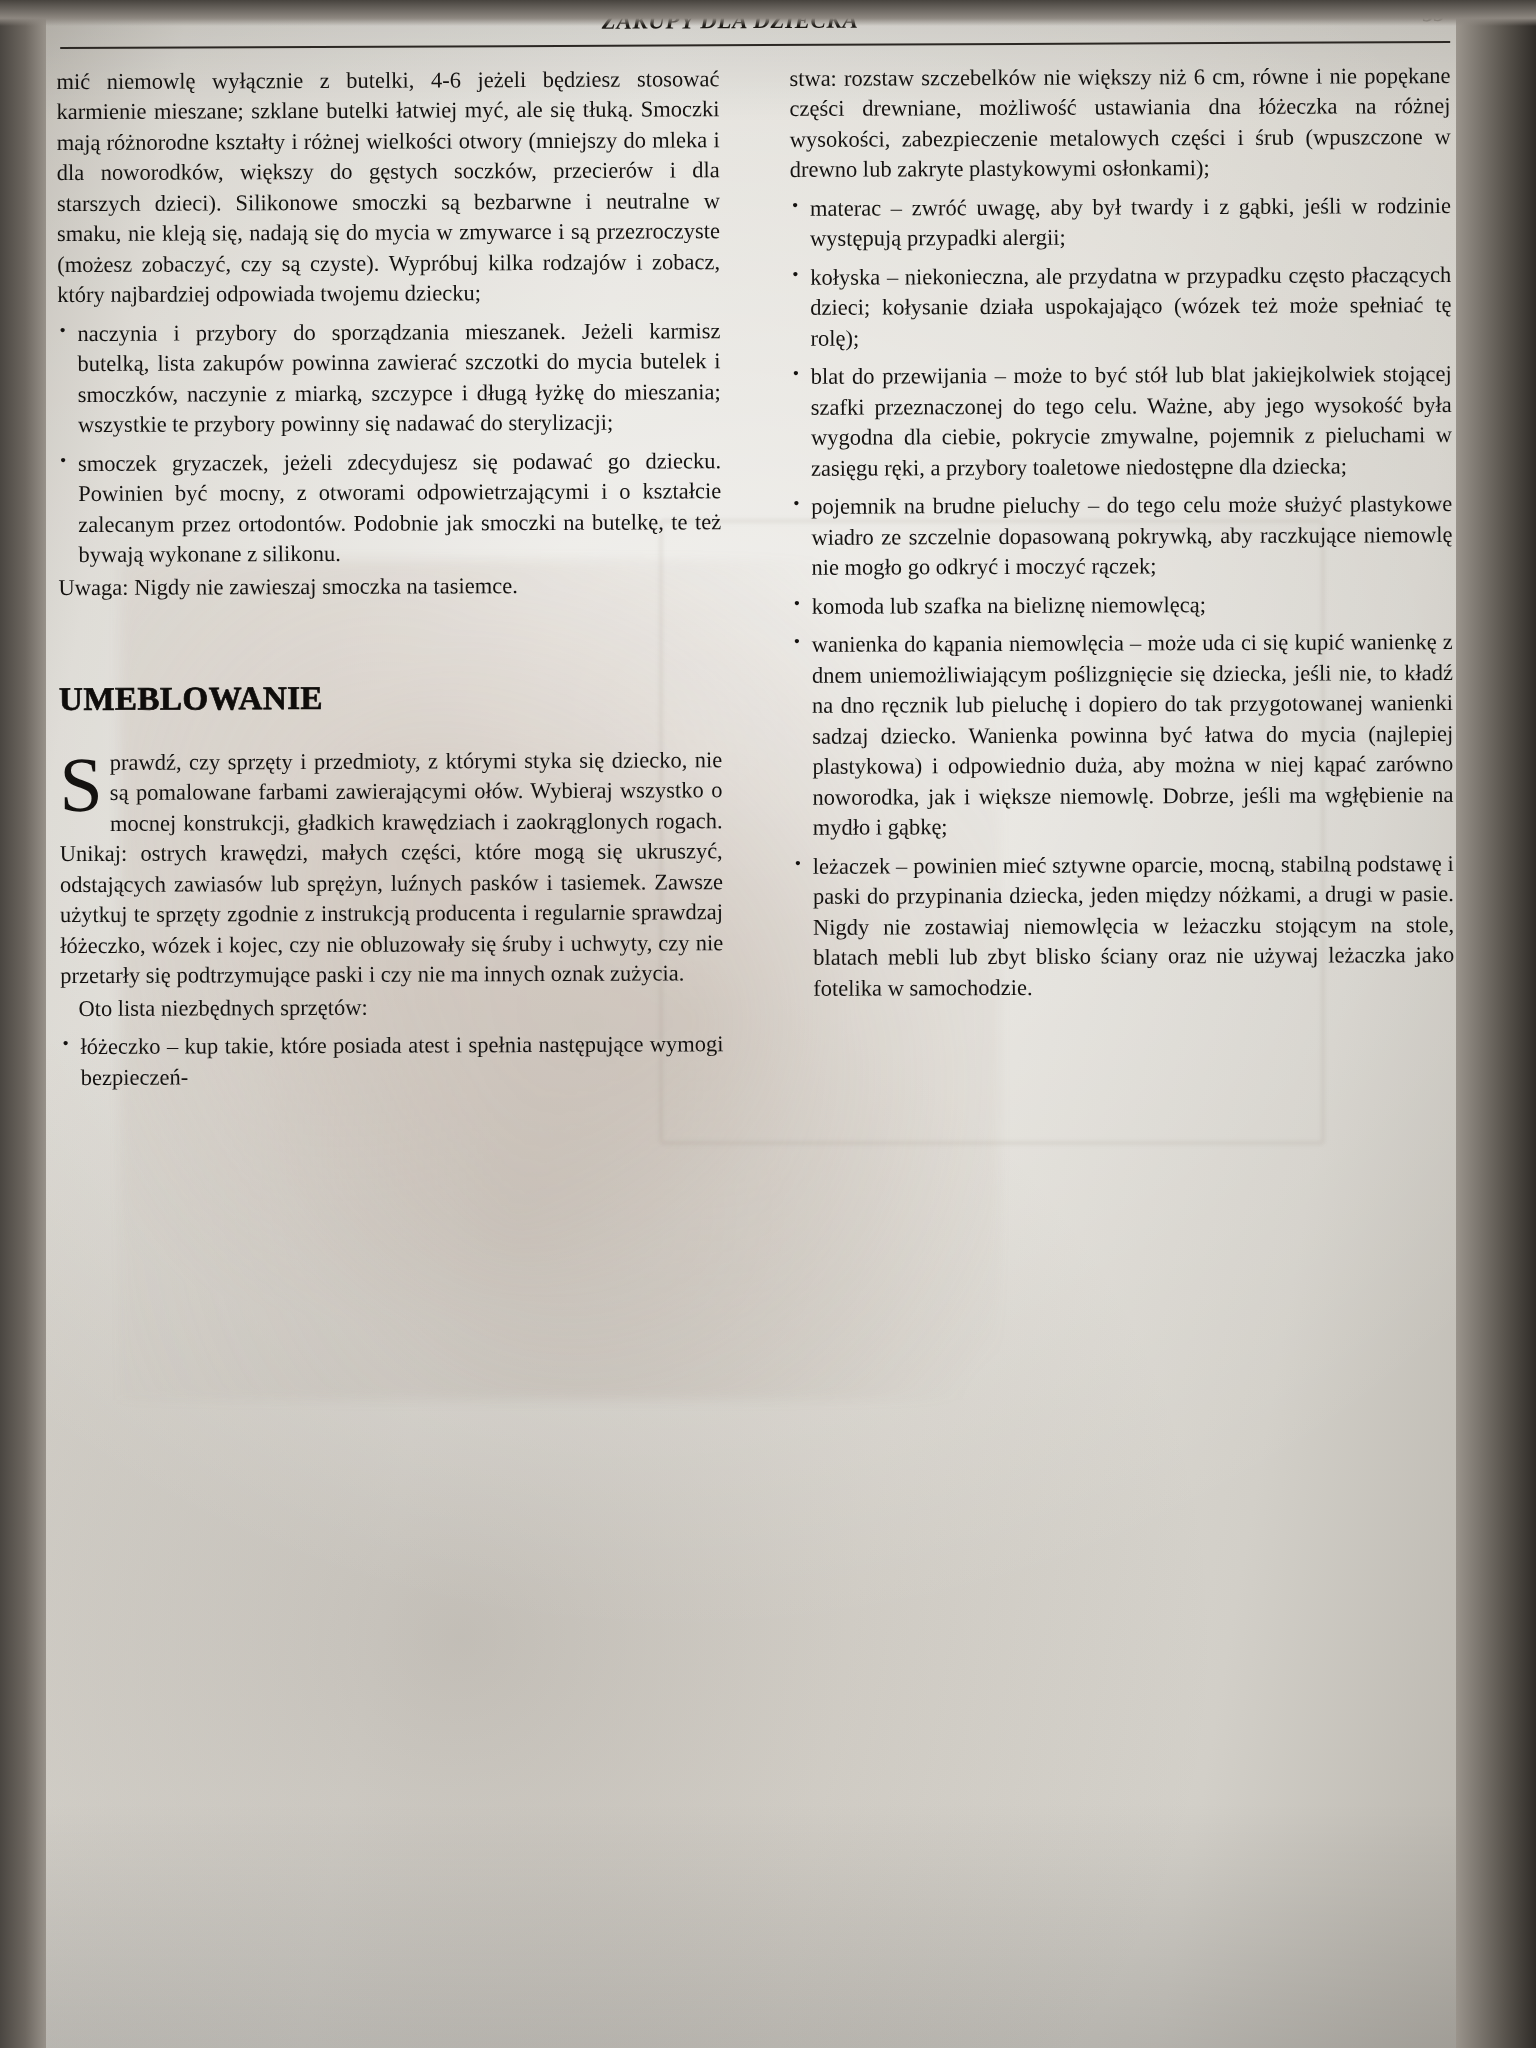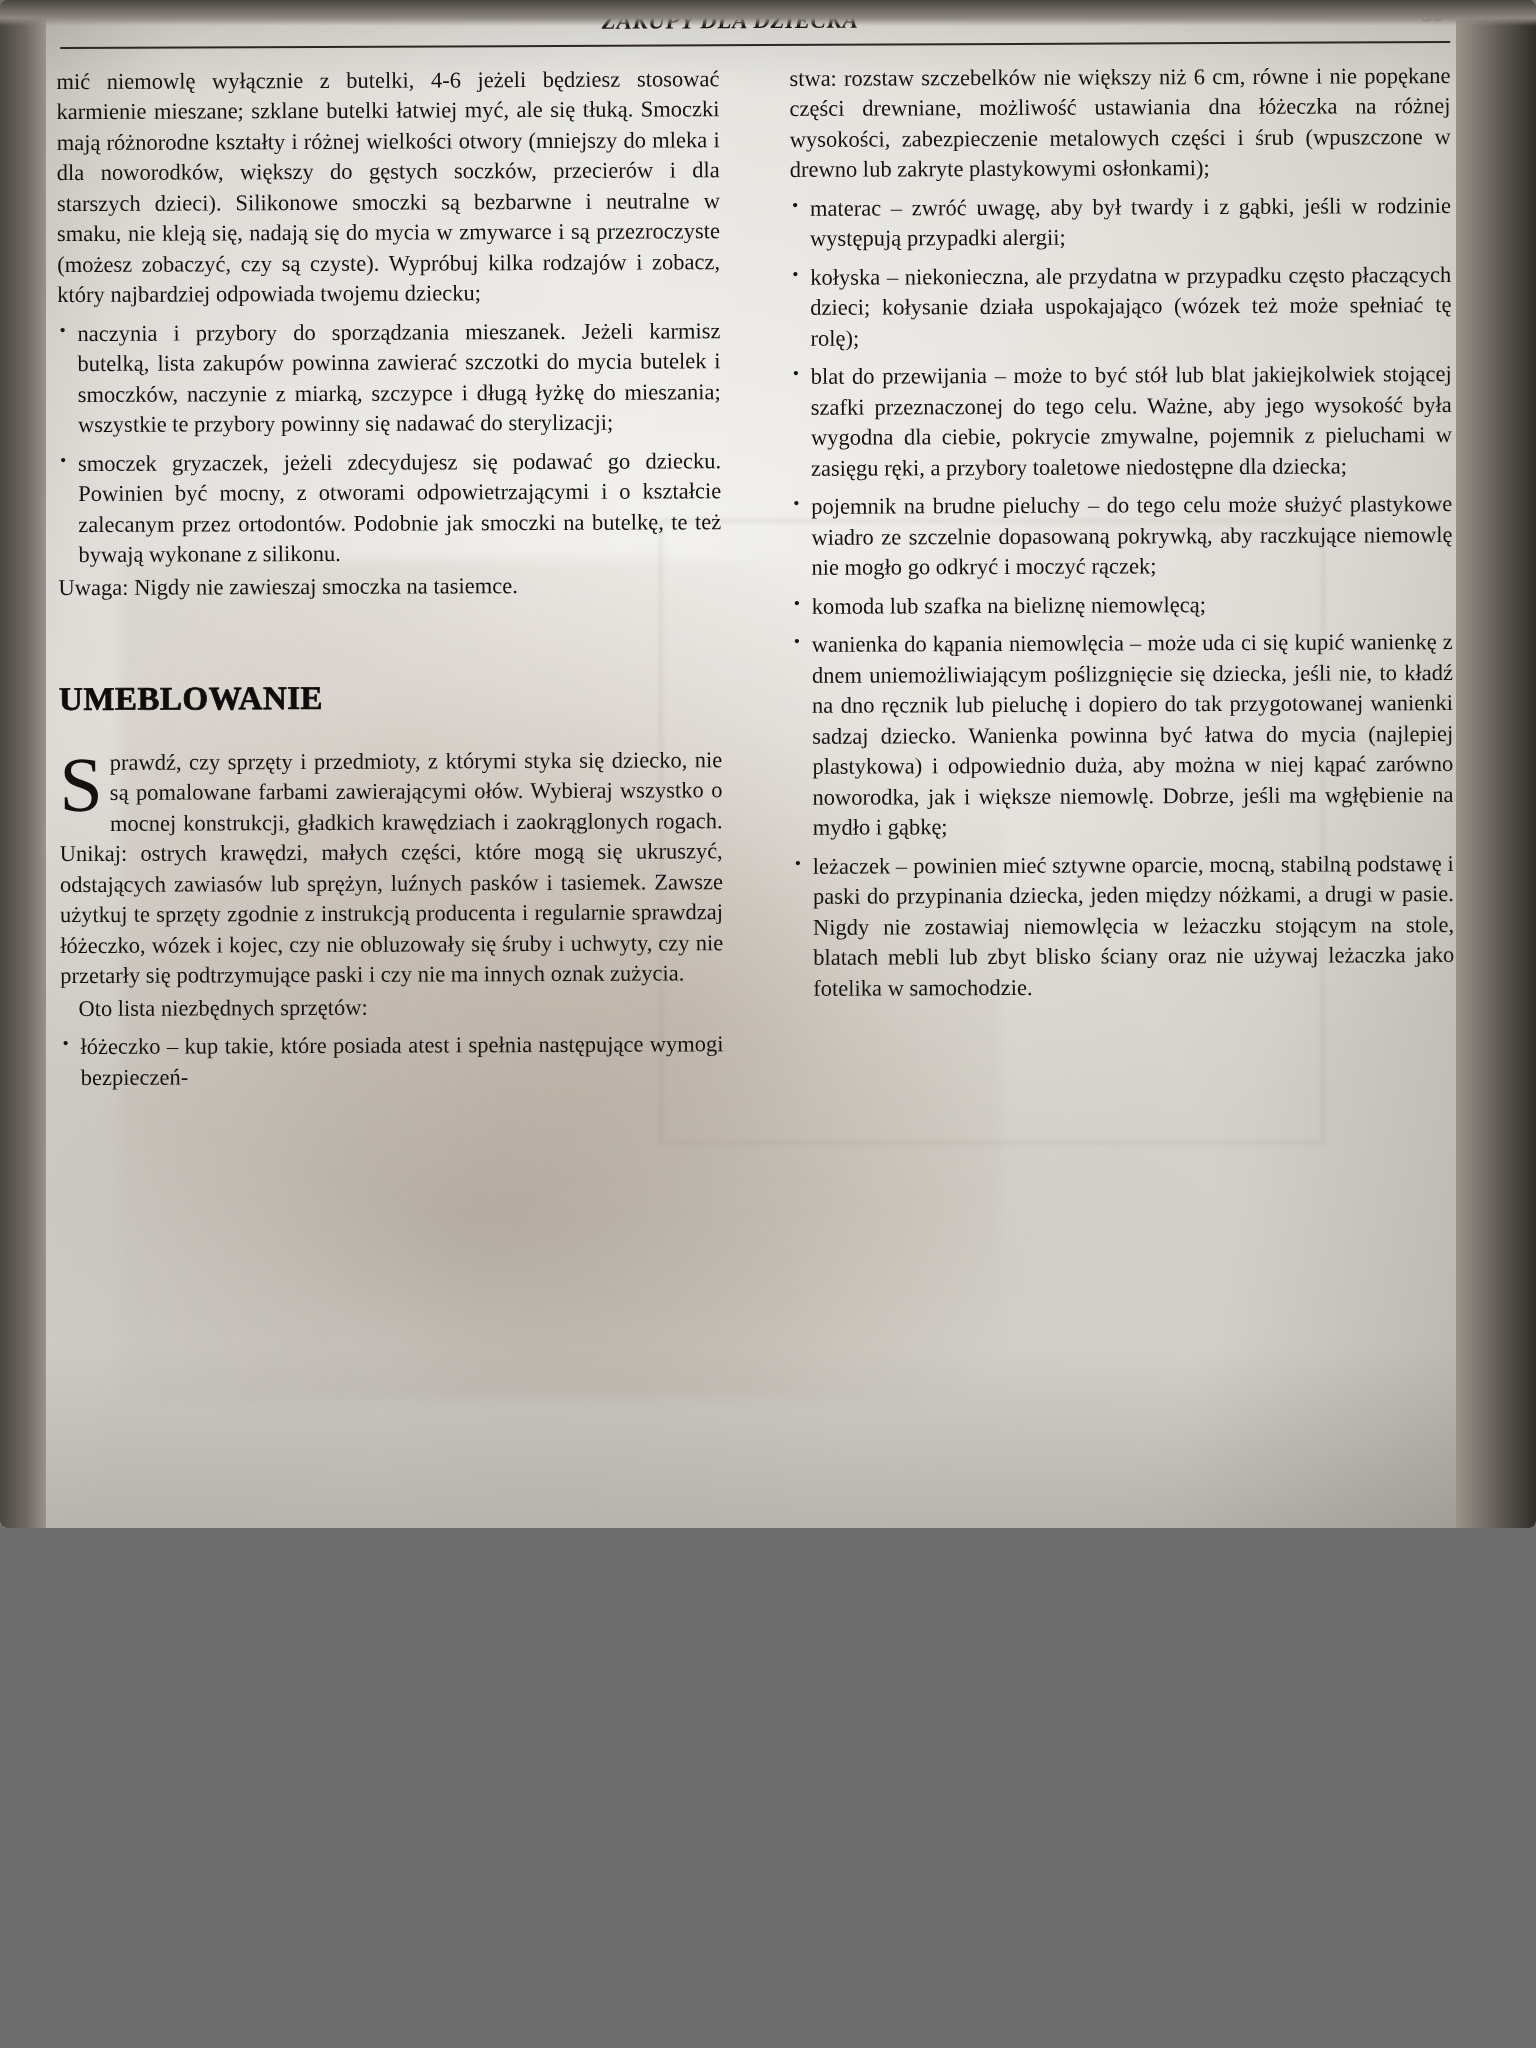--- a/index.html
+++ b/index.html
@@ -3,25 +3,24 @@
 <meta charset="utf-8">
 <style>
   html, body {
     margin: 0;
     padding: 0;
     background: #6e6e6e;
   }
   .page {
     position: relative;
     width: 1536px;
-    height: 1528px;
+    height: 2048px;
     overflow: hidden;
     background: #c9c6c0;
     font-family: "Liberation Serif", serif;
-    border-radius: 7px;
   }
   
   .paper {
     position: absolute;
     inset: 0;
     background:
       radial-gradient(ellipse 90% 60% at 45% 35%, rgba(255,255,255,0.55) 0%, rgba(255,255,255,0.12) 55%, rgba(0,0,0,0.0) 75%),
       radial-gradient(ellipse 70% 50% at 30% 80%, rgba(120,110,100,0.30) 0%, rgba(120,110,100,0.0) 70%),
       linear-gradient(100deg, #b9b5ad 0%, #d7d4cd 10%, #e3e1db 35%, #dedbd4 60%, #d2cfc8 80%, #b4b0a8 100%);
   }

